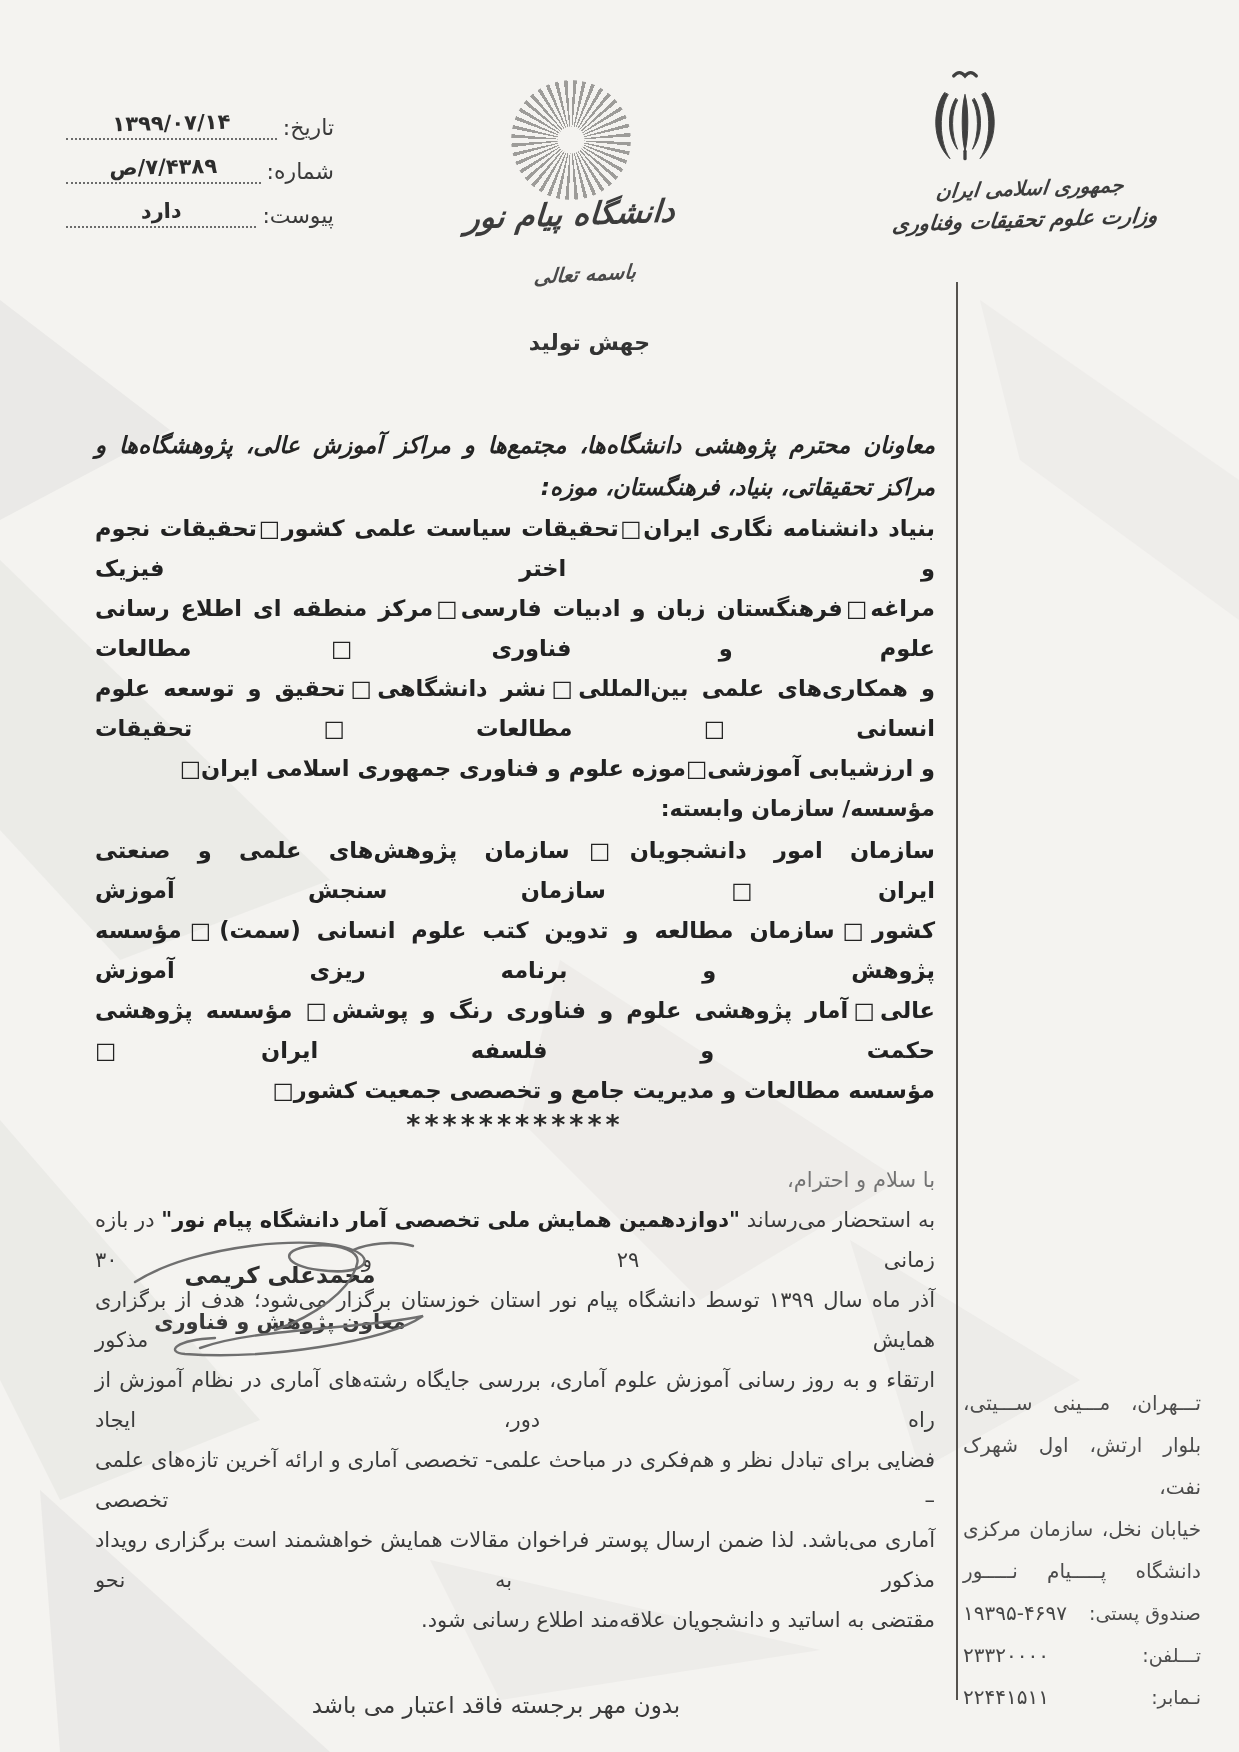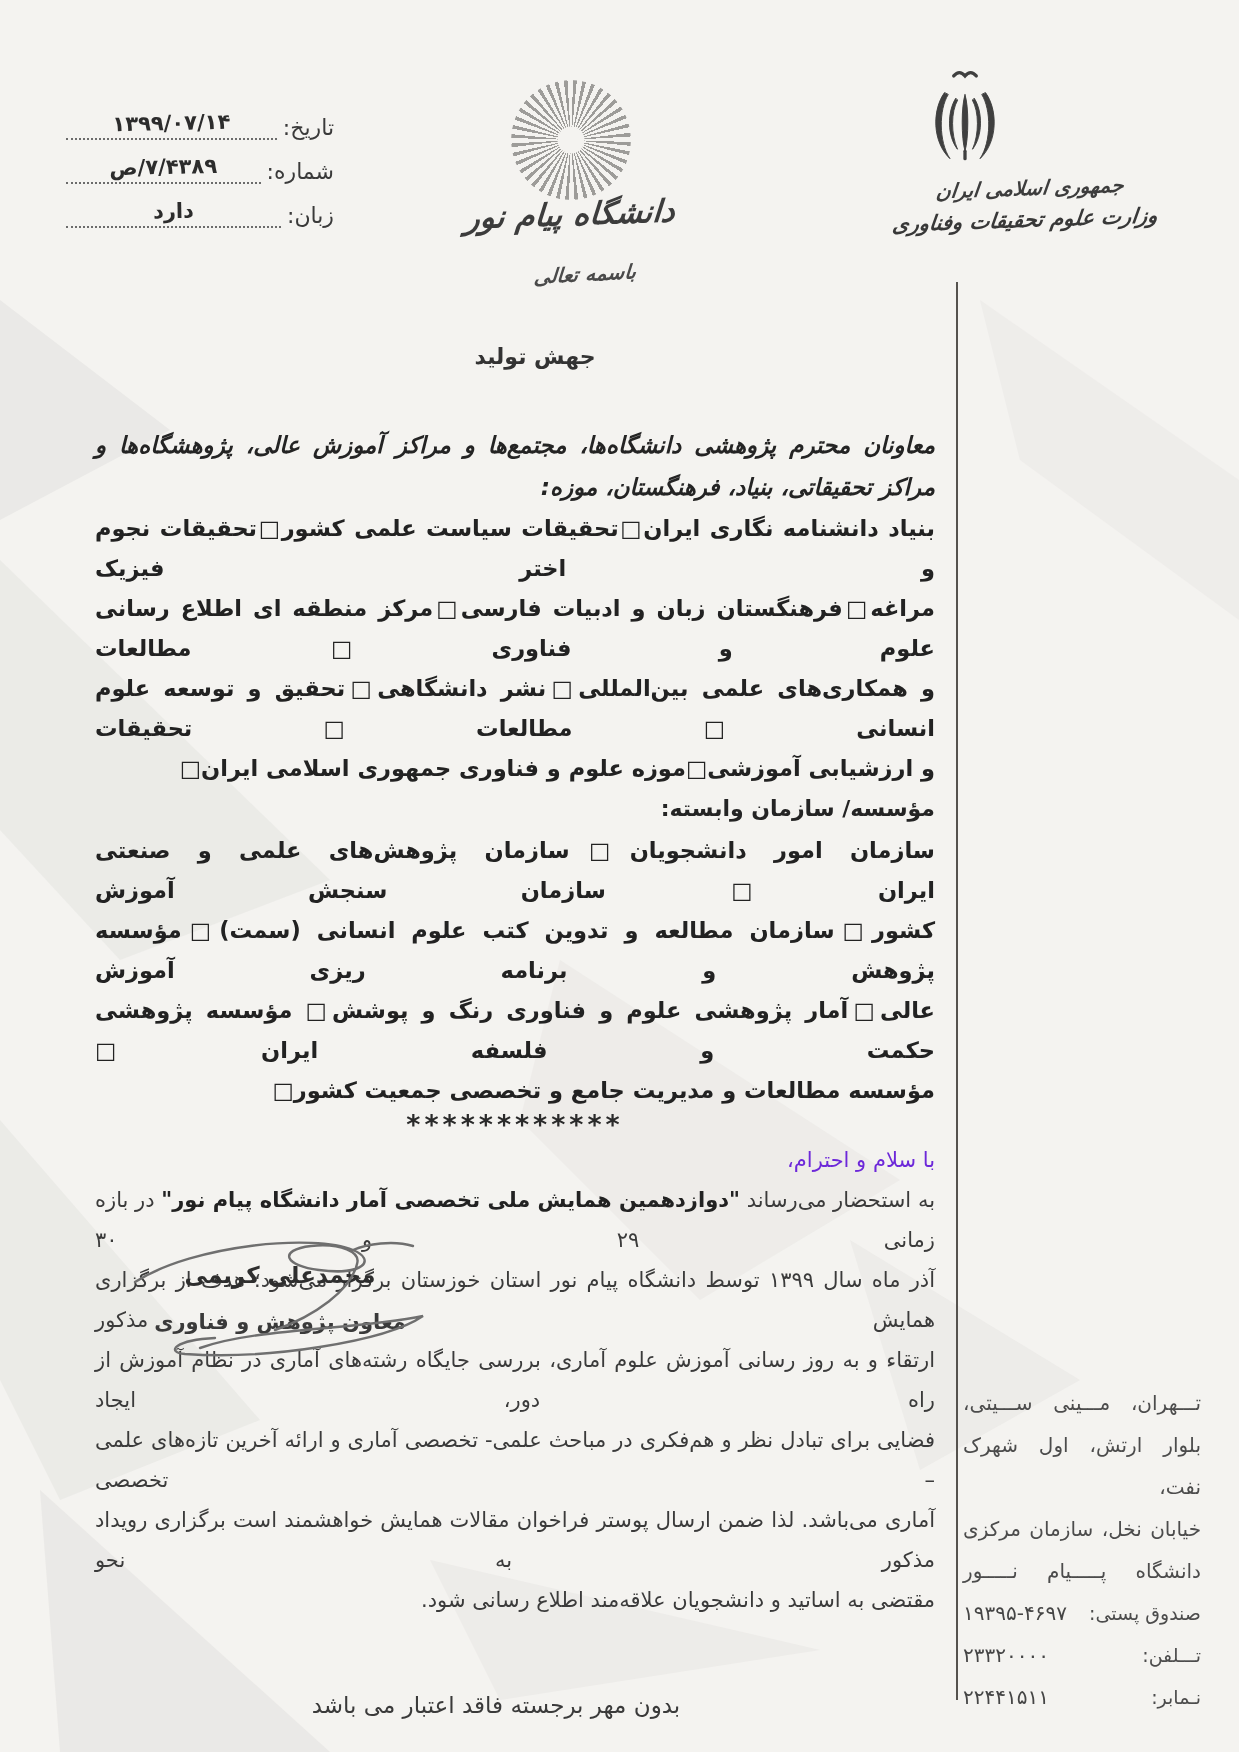--- a/index.html
+++ b/index.html
@@ -35,21 +35,21 @@
     position:absolute;left:420px;top:196px;width:300px;text-align:center;
     font-size:31px;font-weight:bold;font-style:italic;color:#3c3c3c;
     transform:skewX(-6deg) rotate(-2deg);
   }
   .besmele{
     position:absolute;left:470px;top:262px;width:230px;text-align:center;
     font-size:20px;font-weight:bold;font-style:italic;color:#4a4a4a;
     transform:skewX(-7deg) rotate(-3deg);
   }
   .slogan{
-    position:absolute;left:420px;top:344px;width:230px;text-align:center;
+    position:absolute;left:420px;top:330px;width:230px;text-align:right;
     font-size:22px;font-weight:bold;color:#333;
   }
   
   .emblem{position:absolute;left:918px;top:70px;width:94px;height:104px;}
   .republic{
     position:absolute;left:880px;top:176px;width:300px;text-align:center;
     font-size:20px;font-weight:bold;font-style:italic;color:#3d3d3d;
     transform:skewX(-8deg) rotate(-2deg);
   }
   .ministry{
@@ -60,21 +60,21 @@
   .vline{position:absolute;left:956px;top:282px;width:2px;height:1418px;background:#55524e;}
   
   .content{position:absolute;left:95px;top:424px;width:840px;direction:rtl;}
   .just{text-align:justify;text-align-last:justify;}
   .rightal{text-align:right;}
   .center{text-align:center;}
   .rec{font-size:23px;font-weight:bold;font-style:italic;color:#242424;line-height:42px;}
   .org{font-size:22.5px;font-weight:bold;color:#222;line-height:40px;}
   .lbl{font-size:22px;font-weight:bold;color:#242424;line-height:42px;}
   .stars{font-size:27px;font-weight:bold;color:#2a2a2a;line-height:30px;letter-spacing:4px;direction:ltr;}
-  .salut{font-size:21px;color:#6d28d9;line-height:40px;}
+  .salut{font-size:21px;color:#737373;line-height:40px;margin-top:20px;}
   .bodyl{font-size:21px;color:#3b3b3b;line-height:40px;}
   .bodyl b{color:#222;}
   
   .sig{position:absolute;left:105px;top:1262px;width:350px;}
   .sig-name{font-size:23px;font-weight:bold;color:#2e2e2e;text-align:center;}
   .sig-title{font-size:21px;font-weight:bold;color:#3a3a3a;text-align:center;margin-top:22px;}
   .sig-scrawl{position:absolute;left:0;top:-42px;width:350px;height:150px;}
   
   .addr{position:absolute;left:963px;top:1382px;width:238px;direction:rtl;}
   .addr-line{font-size:20px;color:#4c4c4c;line-height:42px;text-align:justify;text-align-last:justify;}
@@ -111,21 +111,21 @@
         <span class="meta-value">۱۳۹۹/۰۷/۱۴</span>
       </span>
     </div>
     <div class="meta-row">
       <span class="meta-label">شماره:</span>
       <span class="meta-dots">
         <span class="meta-value">۷/۴۳۸۹/ص</span>
       </span>
     </div>
     <div class="meta-row">
-      <span class="meta-label">زبان:</span>
+      <span class="meta-label">پیوست:</span>
       <span class="meta-dots">
         <span class="meta-value">دارد</span>
       </span>
     </div>
   </div>
 
   <div class="sunburst"></div>
   <div class="uni-name">دانشگاه پیام نور</div>
   <div class="besmele">باسمه تعالی</div>
   <div class="slogan">جهش تولید</div>

